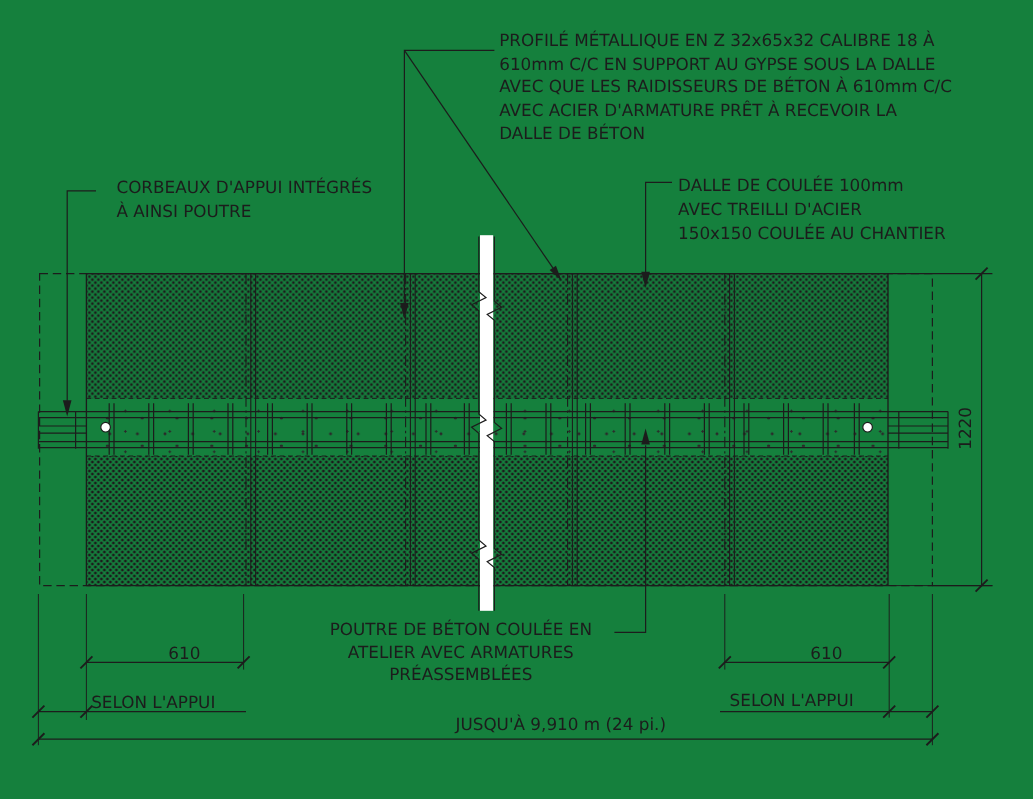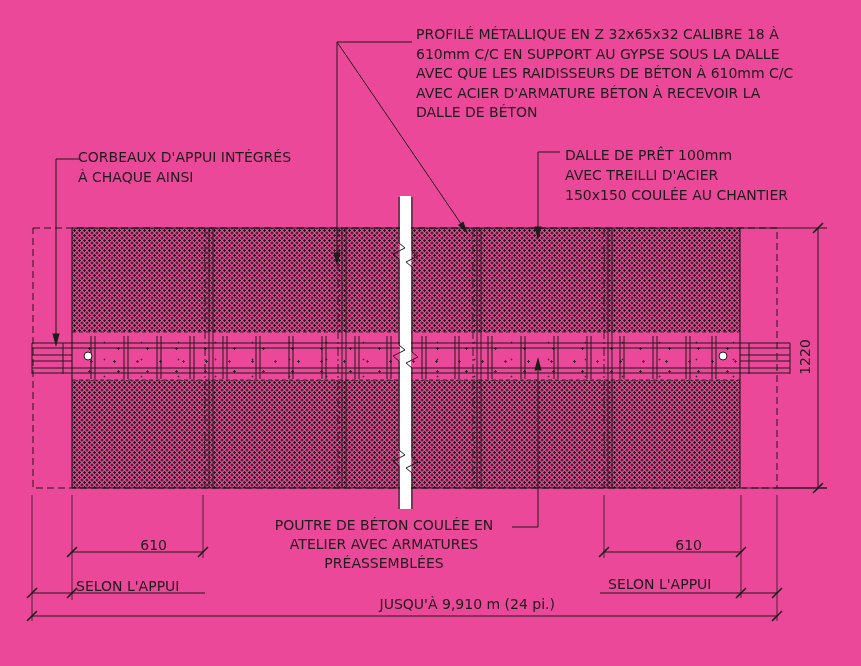--- a/index.html
+++ b/index.html
@@ -1,17 +1,17 @@
 <!DOCTYPE html>
 <html><head>
 <meta charset="utf-8">
 <style>
   html,body{margin:0;padding:0;background:#ffffff;}
   #sheet{
-    position:relative;width:861px;height:666px;background:#ec4899;overflow:hidden;
+    position:relative;width:861px;height:666px;background:#15803d;overflow:hidden;
     font-family:"DejaVu Sans",sans-serif;color:#1c1c1c;
   }
   .txt{position:absolute;font-size:14px;line-height:19.5px;letter-spacing:0px;white-space:nowrap;}
   .txt div{white-space:nowrap;}
   .hatch{
     position:absolute;
     background-image:
       radial-gradient(circle,#1c1c1c 1.05px,transparent 1.45px),
       radial-gradient(circle,#1c1c1c 1.05px,transparent 1.45px);
     background-size:5px 5px,5px 5px;
@@ -102,31 +102,31 @@
 
     <g stroke="#1c1c1c" stroke-width="1.6">
       <path d="M67,557L77,547 M198,557L208,547 M599,557L609,547 M736,557L746,547 M27,598L37,588 M67,598L77,588 M736,598L746,588 M772,598L782,588 M27,621L37,611 M772,621L782,611 M813,233L823,223 M813,493L823,483"></path>
     </g>
   </svg>
 
   <div class="txt" style="left:416px;top:25px;">
     <div>PROFILÉ MÉTALLIQUE EN Z 32x65x32 CALIBRE 18 À</div>
     <div>610mm C/C EN SUPPORT AU GYPSE SOUS LA DALLE</div>
     <div>AVEC QUE LES RAIDISSEURS DE BÉTON À 610mm C/C</div>
-    <div>AVEC ACIER D'ARMATURE BÉTON À RECEVOIR LA</div>
+    <div>AVEC ACIER D'ARMATURE PRÊT À RECEVOIR LA</div>
     <div>DALLE DE BÉTON</div>
   </div>
 
-  <div class="txt" style="left:78px;top:147px;line-height:20px;">
+  <div class="txt" style="left:97px;top:147px;line-height:20px;">
     <div>CORBEAUX D'APPUI INTÉGRÉS</div>
-    <div>À CHAQUE AINSI</div>
+    <div>À AINSI POUTRE</div>
   </div>
 
   <div class="txt" style="left:565px;top:145px;line-height:20px;">
-    <div>DALLE DE PRÊT 100mm</div>
+    <div>DALLE DE COULÉE 100mm</div>
     <div>AVEC TREILLI D'ACIER</div>
     <div>150x150 COULÉE AU CHANTIER</div>
   </div>
 
   <div class="txt rgt" style="left:258px;top:516px;width:252px;line-height:19px;">
     <div>POUTRE DE BÉTON COULÉE EN</div>
     <div>ATELIER AVEC ARMATURES</div>
     <div>PRÉASSEMBLÉES</div>
   </div>
 

